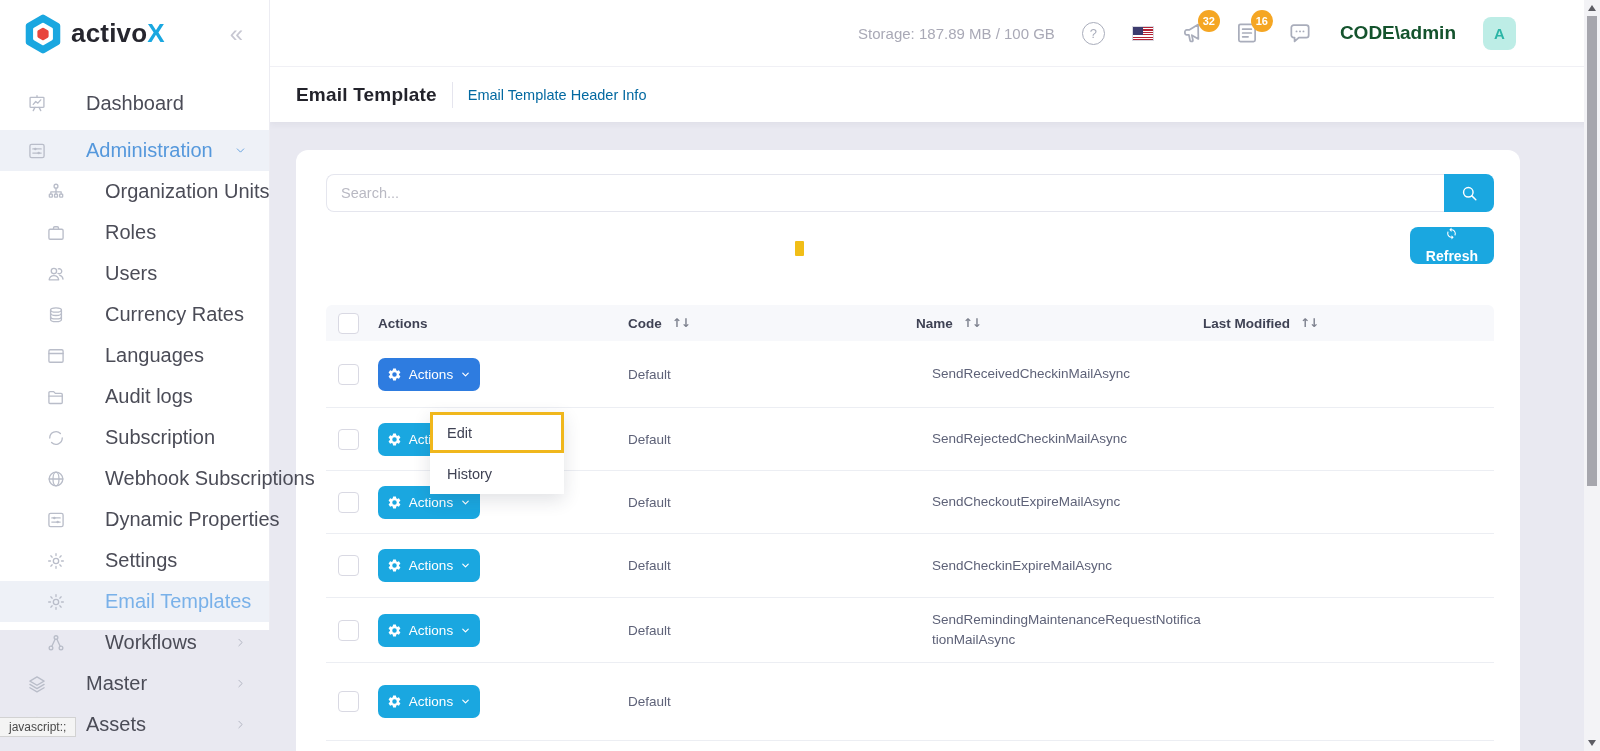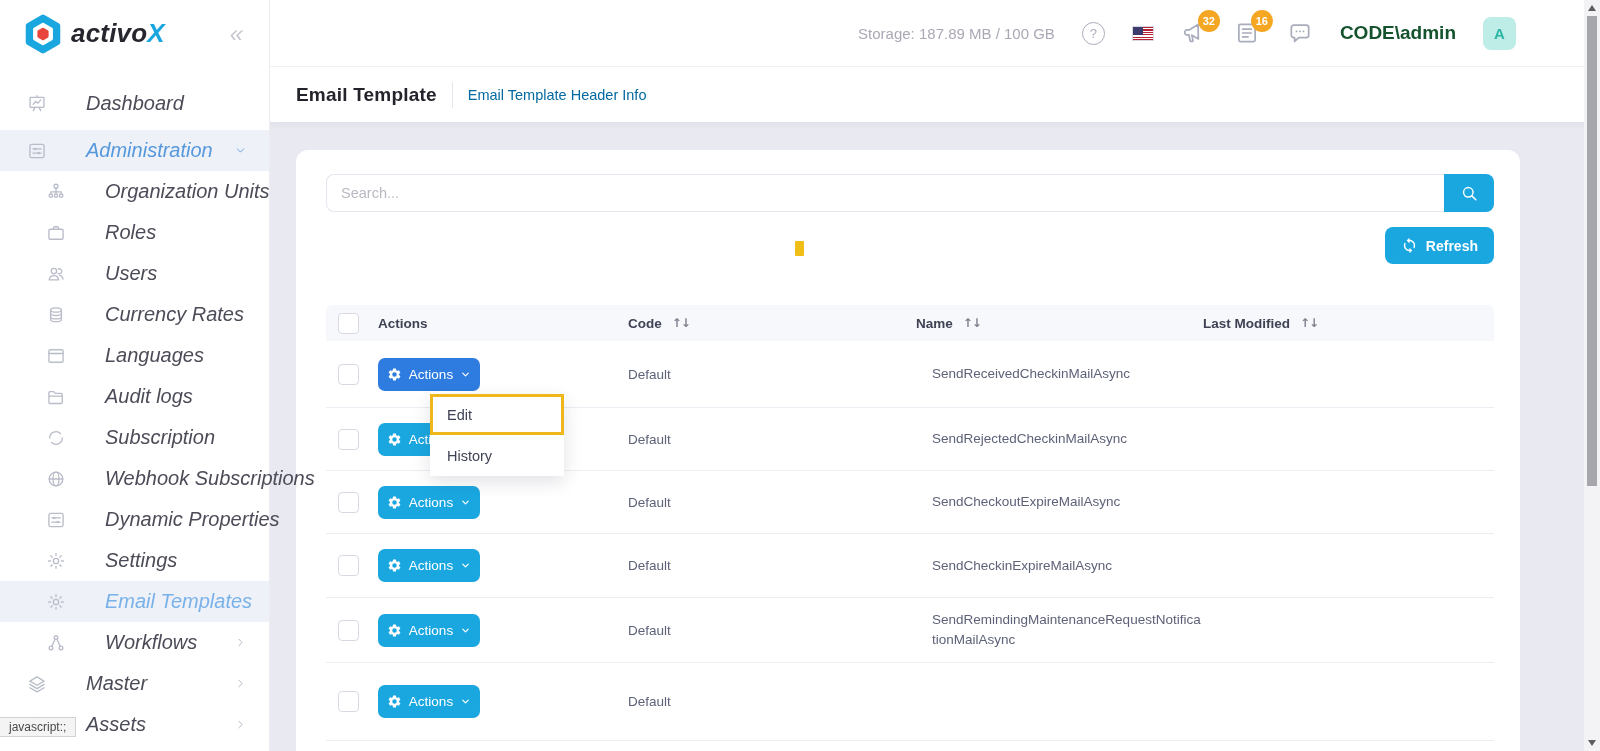--- a/index.html
+++ b/index.html
@@ -7,21 +7,21 @@
   body {
     position:relative; overflow:hidden;
     background:#E9E9F1;
     font-family:"Liberation Sans","DejaVu Sans",sans-serif;
     color:#4b4c57;
   }
   svg.ic { fill:none; stroke:currentColor; stroke-width:1.6; stroke-linecap:round; stroke-linejoin:round; }
   svg.icf { fill:currentColor; stroke:none; }
 
   
-  .sidebar { position:absolute; left:0; top:0; width:270px; height:751px; background:#fff; z-index:5; border-right:1px solid #ececf2;font-style:italic; }
+  .sidebar { position:absolute; left:0; top:0; width:270px; height:630px; background:#fff; z-index:5; border-right:1px solid #ececf2; }
   .logo-row { height:67px; display:flex; align-items:center; justify-content:space-between; padding:0 26px 0 24px; }
   .logo { display:flex; align-items:center; gap:9px; }
   .brand { font-size:26px; font-weight:600; color:#26262e; letter-spacing:.2px; }
   .brand .bx { color:#1AA7E0; font-weight:700; }
   .collapse { font-size:24px; color:#c7c7d2; cursor:pointer; line-height:1; }
   .menu { padding-top:16px; }
   .mi { height:41px; display:flex; align-items:center; gap:16px; padding-left:27px; position:relative; cursor:pointer; }
   .mi.child { padding-left:46px; }
   .mi.mt6 { margin-top:6px; }
   .mi.active { background:#eef1f7; }
@@ -53,21 +53,21 @@
 
   
   .content { position:relative; height:629px; padding:28px 80px 0 26px; }
   .card { background:#fff; border-radius:12px; padding:24px 26px 0 30px; min-height:640px; }
   .search-row { display:flex; }
   .search-input { flex:1; height:38px; border:1px solid #e5e6ee; border-right:none; border-radius:8px 0 0 8px; padding:0 14px; font-size:14.5px; color:#5e6278; outline:none; font-family:inherit; }
   .search-input::placeholder { color:#b9b9c3; }
   .search-btn { width:50px; height:38px; background:#1AA7E0; border:none; border-radius:0 8px 8px 0; display:flex; align-items:center; justify-content:center; cursor:pointer; }
   .search-btn svg { width:19px; height:19px; color:#fff; stroke-width:1.8; }
   .refresh-row { display:flex; justify-content:flex-end; margin-top:15px; }
-  .refresh-btn { height:37px; padding:0 16px; background:#1AA7E0; border:none; border-radius:8px; color:#fff; font-size:14px; font-weight:600; font-family:inherit; display:flex; align-items:center; gap:8px; cursor:pointer; }
+  .refresh-btn { height:37px; padding:0 16px; background:#1AA7E0; border:none; border-radius:8px; color:#fff; font-size:14px; font-weight:600; font-family:inherit; display:flex; align-items:center; gap:8px; cursor:pointer;flex-direction:column; }
   .refresh-btn svg { width:17px; height:17px; }
 
   
   .table { margin-top:41px; }
   .trow { display:grid; grid-template-columns:52px 250px 288px 287px 1fr; align-items:center; }
   .thead { height:36px; background:#f7f8fb; border-radius:6px 6px 0 0; }
   .th { display:flex; align-items:center; gap:10px; font-size:13.5px; font-weight:700; color:#3f4254; cursor:pointer; }
   .sort { font-size:12px; color:#7e828f; letter-spacing:-1px; font-family:"DejaVu Sans",sans-serif; }
   .cb-cell { padding-left:12px; }
   .cbx { display:block; width:21px; height:21px; background:#fff; border:1px solid #d9d9e3; border-radius:4px; cursor:pointer; }
@@ -79,21 +79,21 @@
   .tbody .trow:nth-child(5){ height:65px; }
   .tbody .trow:nth-child(6){ height:78px; }
   .cell { font-size:13.5px; color:#5e6278; }
   .name-cell { max-width:280px; word-break:break-all; line-height:20px;margin-left:16px; }
   .actions-btn { width:102px; height:33px; background:#1AA7E0; border:none; border-radius:7px; color:#fff; font-size:13.5px; font-family:inherit; display:flex; align-items:center; justify-content:center; gap:7px; cursor:pointer; }
   .actions-btn.open { background:#2E7CE0; }
   .actions-btn .g { width:15px; height:15px; }
   .actions-btn .c { width:11px; height:11px; stroke-width:2.6; }
 
   
-  .dropdown { position:absolute; left:430px; top:394px; width:134px; background:#fff; border-radius:0 0 4px 4px; box-shadow:0 6px 18px rgba(40,50,70,.14); z-index:20; }
+  .dropdown { position:absolute; left:430px; top:412px; width:134px; background:#fff; border-radius:0 0 4px 4px; box-shadow:0 6px 18px rgba(40,50,70,.14); z-index:20; }
   .dd-item { height:41px; display:flex; align-items:center; padding:0 17px; font-size:14.5px; color:#3f4254; background:#fff; cursor:pointer; }
   .dd-item.hl { border:3px solid #F0B71C; padding:0 14px; }
 
   
   .marker { position:absolute; left:795px; top:241px; width:9px; height:15px; background:#F1BE17; border-radius:1px; z-index:15; }
   .status-tip { position:absolute; left:0; top:717px; height:20px; padding:0 9px; background:#f4f4f4; border:1px solid #d2d2d2; border-left:none; font-size:12px; color:#4a4a4a; display:flex; align-items:center; z-index:30; }
 
   
   .scrollbar { position:absolute; right:0; top:0; width:16px; height:751px; background:#f3f3f6; z-index:40; }
   .sb-btn { position:absolute; left:0; width:16px; height:16px; display:flex; align-items:center; justify-content:center; cursor:pointer; }

